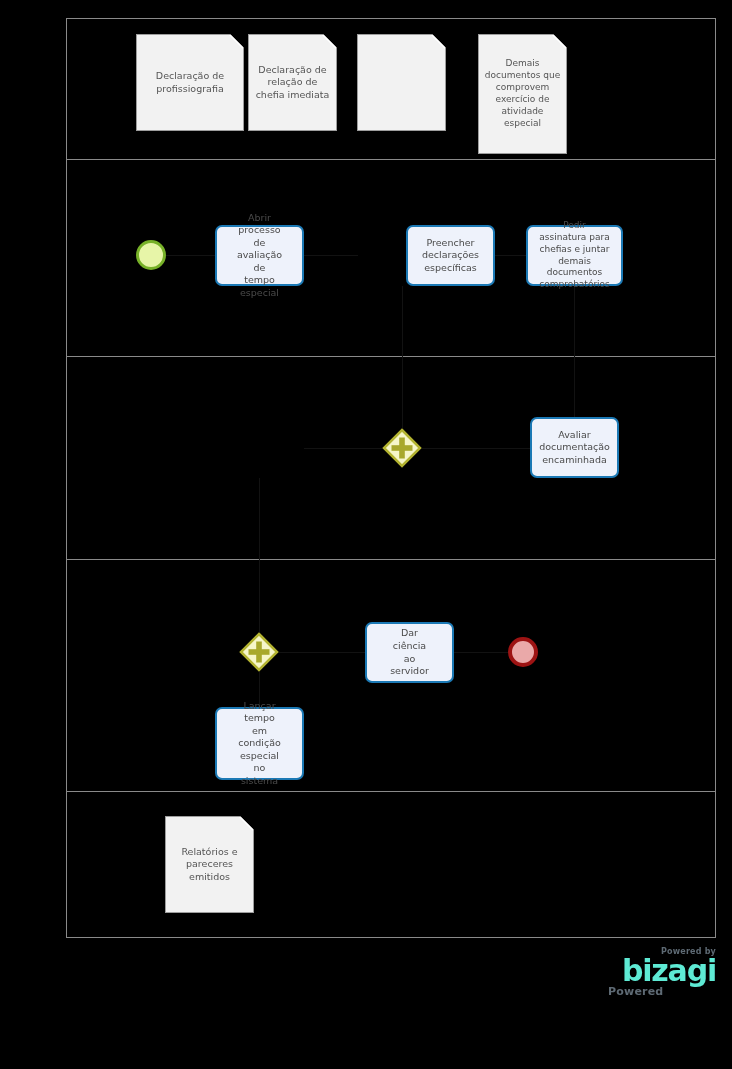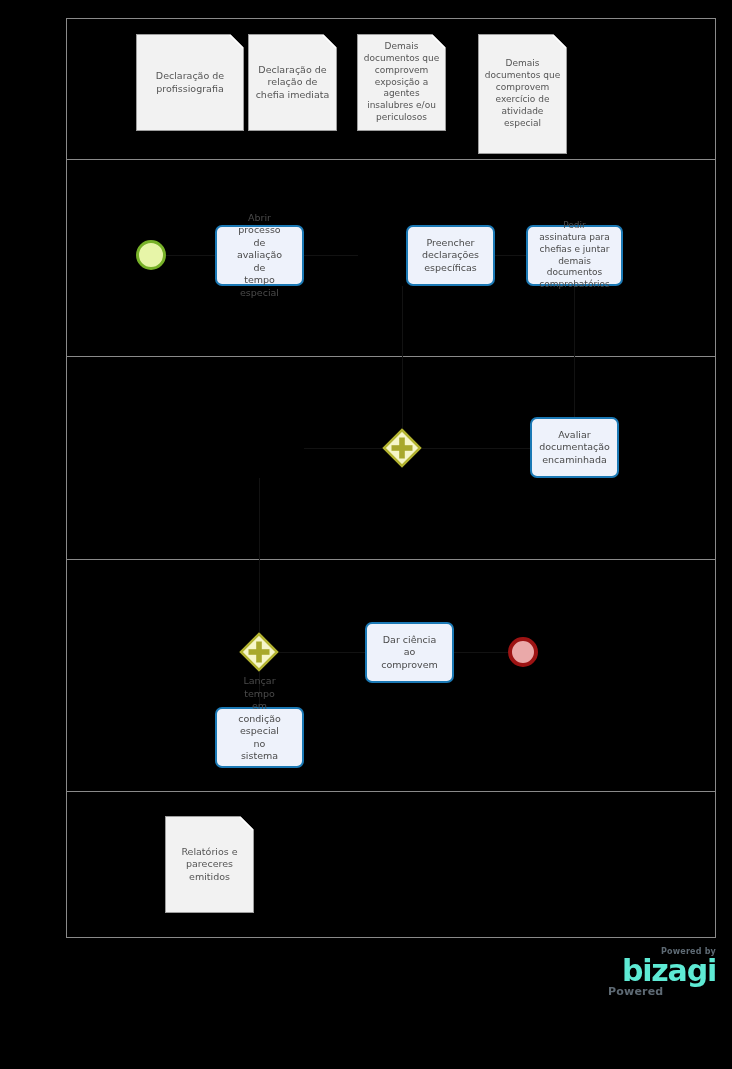--- a/index.html
+++ b/index.html
@@ -178,21 +178,20 @@
     <span class="do-label">Declaração de profissiografia</span>
   </div>
 
   <div class="data-object" style="left:248px; top:34px; width:89px; height:97px;">
     <span class="fold"></span>
     <span class="do-label">Declaração de relação de chefia imediata</span>
   </div>
 
   <div class="data-object" style="left:357px; top:34px; width:89px; height:97px; font-size:9px;">
     <span class="fold"></span>
-    <span class="do-label">Demais documentos que comprovem exposição a agentes insalubres e/ou periculosos</span>
   </div>
 
   <div class="data-object" style="left:478px; top:34px; width:89px; height:120px; font-size:9px;">
     <span class="fold"></span>
     <span class="do-label">Demais documentos que comprovem exercício de atividade especial</span>
   </div>
 
   <div class="event event-start" style="left:136px; top:240px; width:30px; height:30px;"></div>
 
   <div class="task" style="left:215px; top:225px; width:89px; height:61px;">
@@ -222,26 +221,26 @@
 
   <div class="gateway" style="left:239px; top:632px; width:40px; height:40px;">
     <svg width="40" height="40" viewBox="0 0 40 40">
       <polygon points="20,2 38,20 20,38 2,20" fill="#f6f6c9" stroke="#b3b330" stroke-width="2.5"></polygon>
       <rect x="17.2" y="9.5" width="5.6" height="21" fill="#a8a82c"></rect>
       <rect x="9.5" y="17.2" width="21" height="5.6" fill="#a8a82c"></rect>
     </svg>
   </div>
 
   <div class="task" style="left:365px; top:622px; width:89px; height:61px;">
-    <span>Dar ciência ao comprovem</span>
+    <span>Dar ciência ao servidor</span>
   </div>
 
   <div class="event event-end" style="left:508px; top:637px; width:30px; height:30px;"></div>
 
-  <div class="task" style="left:215px; top:707px; width:89px; height:61px;align-items:flex-end;">
+  <div class="task" style="left:215px; top:707px; width:89px; height:73px;">
     <span>Lançar tempo em condição especial no sistema</span>
   </div>
 
   <div class="data-object" style="left:165px; top:816px; width:89px; height:97px;">
     <span class="fold"></span>
     <span class="do-label">Relatórios e pareceres emitidos</span>
   </div>
 
   <div class="bizagi" style="left:604px; top:948px; width:112px;">
     <span class="powered">Powered by</span>

